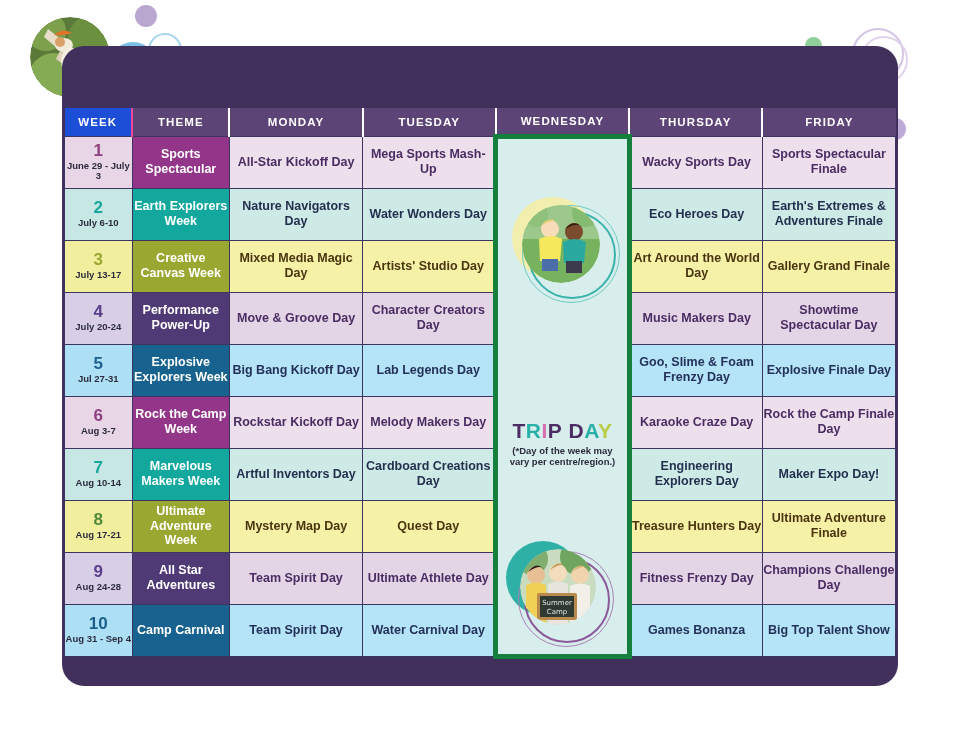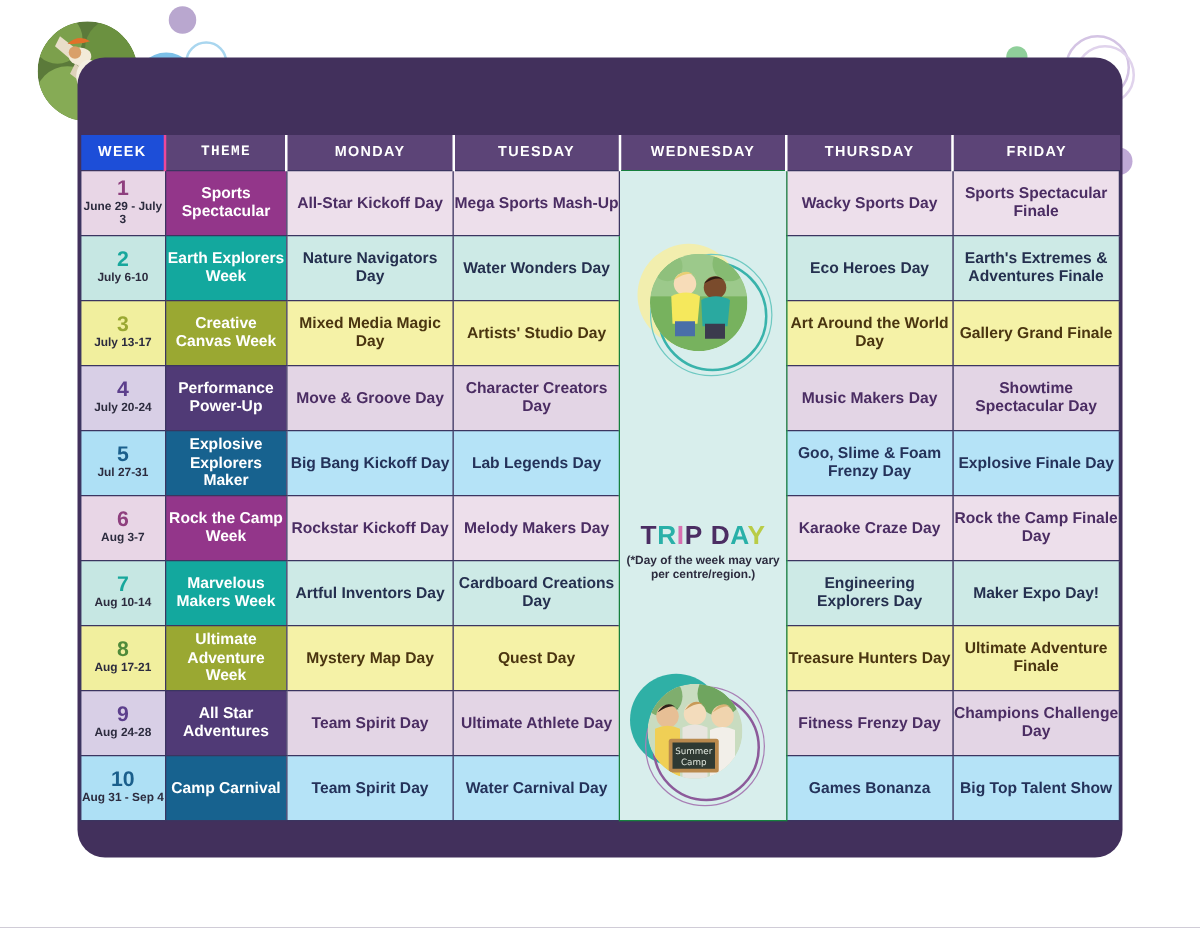--- a/index.html
+++ b/index.html
@@ -78,21 +78,21 @@
     padding: 2px 1px;
   }
   .week-num { font-size: 17px; font-weight: bold; display: block; }
   .week-date { font-size: 9.5px; font-weight: bold; color: #2c2b3e; display: block; }
 
   .theme-cell { color: #ffffff; font-size: 12.5px; }
 
   
   .wed-cell {
     background: #d8eeec;
-    border: 1px solid #15803d;
+    border: 5px solid #15803d;
     vertical-align: top;
     position: relative;
     margin-top: 12px;
   }
   .wed-inner { position: relative; width: 100%; height: 100%; }
 
   .trip-title {
     position: absolute;
     top: 280px; left: 0; width: 100%;
     text-align: center;
@@ -182,21 +182,21 @@
     </svg>
   </div>
 
   <div class="panel"></div>
 
 
   <table class="grid">
     <thead>
       <tr>
         <th class="hdr hdr-week" style="width:66px;">WEEK</th>
-        <th class="hdr hdr-theme" style="width:95px;font-family:Liberation Mono, monospace;">THEME</th>
+        <th class="hdr hdr-theme" style="width:95px;">THEME</th>
         <th class="hdr hdr-day" style="width:130px;">MONDAY</th>
         <th class="hdr hdr-day" style="width:130px;">TUESDAY</th>
         <th class="hdr hdr-wed" style="width:130px;">WEDNESDAY</th>
         <th class="hdr hdr-day" style="width:130px;">THURSDAY</th>
         <th class="hdr hdr-fri" style="width:130px;">FRIDAY</th>
       </tr>
     </thead>
     <tbody id="tbody">
         <tr>
           <td class="cell week-cell" style="background: rgb(232, 214, 230);">
@@ -303,21 +303,21 @@
           <td class="cell" style="background: rgb(227, 213, 229); color: rgb(75, 45, 99); margin-top: 28px;">Move &amp; Groove Day</td>
           <td class="cell" style="background: rgb(227, 213, 229); color: rgb(75, 45, 99);">Character Creators Day</td>
           <td class="cell" style="background: rgb(227, 213, 229); color: rgb(75, 45, 99);">Music Makers Day</td>
           <td class="cell" style="background: rgb(227, 213, 229); color: rgb(75, 45, 99);">Showtime Spectacular Day</td>
         </tr>
         <tr>
           <td class="cell week-cell" style="background: rgb(174, 224, 245);">
             <span class="week-num" style="color: rgb(27, 95, 140);">5</span>
             <span class="week-date">Jul 27-31</span>
           </td>
-          <td class="cell theme-cell" style="background: rgb(23, 98, 143);">Explosive Explorers Maker</td>
+          <td class="cell theme-cell" style="background: rgb(23, 98, 143);">Explosive Explorers Week</td>
           <td class="cell" style="background: rgb(181, 227, 247); color: rgb(36, 50, 90);">Big Bang Kickoff Day</td>
           <td class="cell" style="background: rgb(181, 227, 247); color: rgb(36, 50, 90);">Lab Legends Day</td>
           <td class="cell" style="background: rgb(181, 227, 247); color: rgb(36, 50, 90);">Goo, Slime &amp; Foam Frenzy Day</td>
           <td class="cell" style="background: rgb(181, 227, 247); color: rgb(36, 50, 90);">Explosive Finale Day</td>
         </tr>
         <tr>
           <td class="cell week-cell" style="background: rgb(232, 214, 230);">
             <span class="week-num" style="color: rgb(142, 63, 126);">6</span>
             <span class="week-date">Aug 3-7</span>
           </td>

